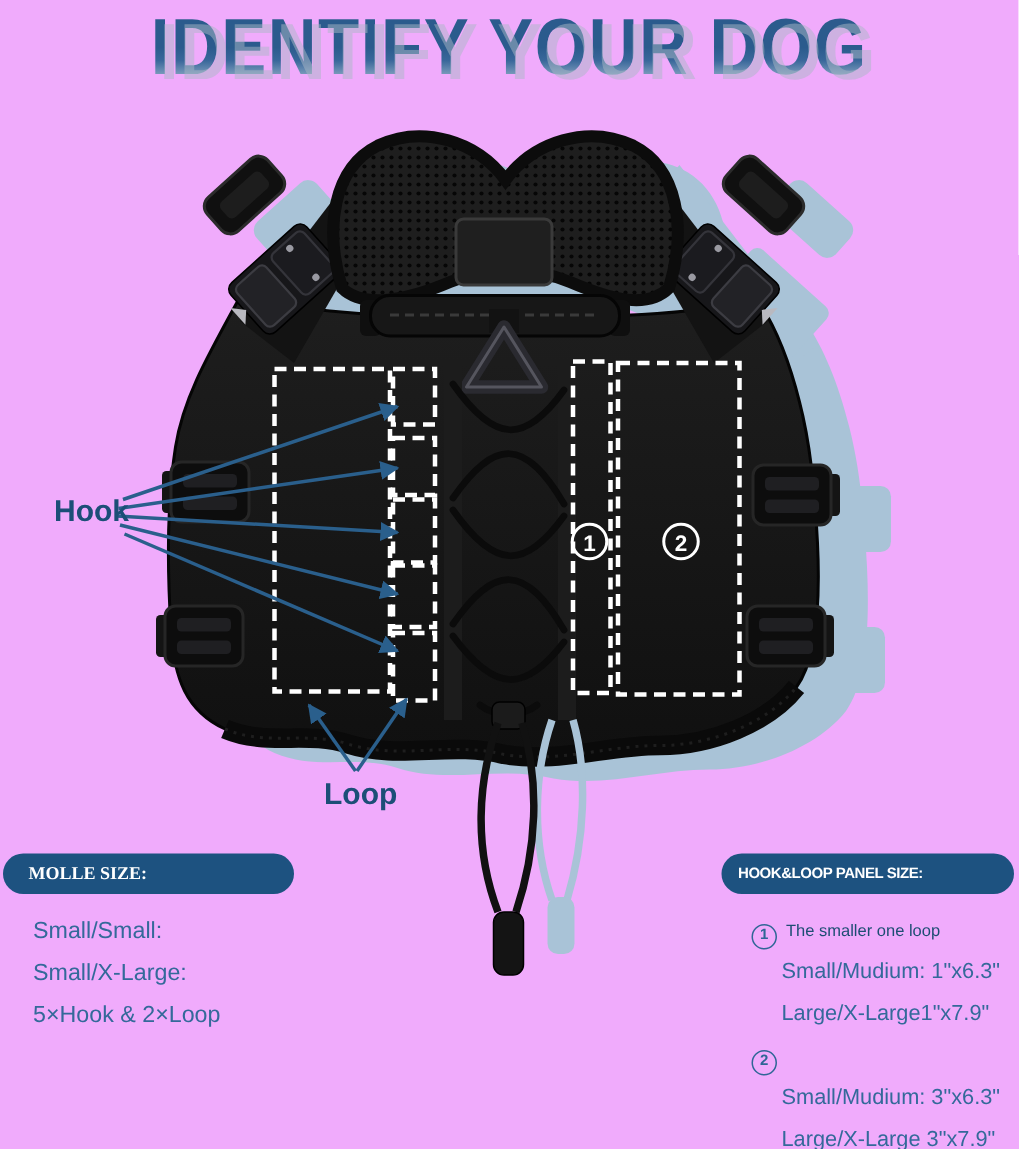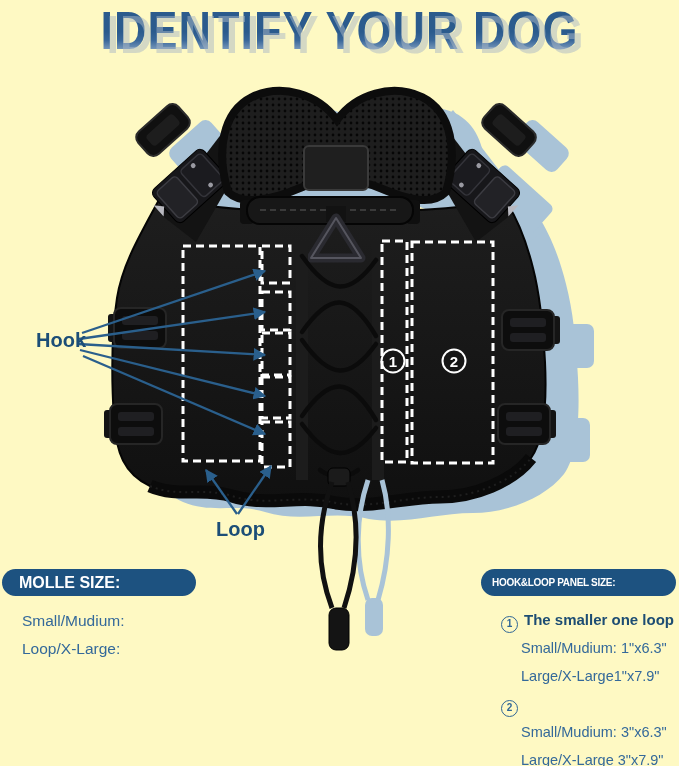--- a/index.html
+++ b/index.html
@@ -1,16 +1,16 @@
 <!DOCTYPE html>
 <html><head>
 <meta charset="utf-8">
 <style>
   html,body{margin:0;padding:0;background:#fff;}
-  .stage{position:relative;width:679px;height:766px;background:#fef9c3;overflow:hidden;
+  .stage{position:relative;width:679px;height:766px;background:#f0abfc;overflow:hidden;
          font-family:"Liberation Sans",sans-serif;}
 
   
   .title{
     position:absolute;top:1px;left:0;width:100%;text-align:center;
     font-weight:700;font-size:45px;letter-spacing:1px;white-space:nowrap;
     transform:scaleY(1.18);transform-origin:50% 0;
     background:linear-gradient(180deg,#2b5b8d 0%,#2b5b8d 50%,#39679a 64%,#7d9cbd 80%,#c6d4e2 93%,#e9eff5 100%);
     -webkit-background-clip:text;background-clip:text;color:transparent;
     text-shadow:6px 3px 0 rgba(170,184,198,0.50);
@@ -18,34 +18,34 @@
 
   
   .vest-svg{position:absolute;left:0;top:0;}
 
   
   .pill{
     box-sizing:border-box;height:27px;border-radius:14px;
     background:#1d5280;color:#ffffff;font-weight:700;line-height:27px;
   }
   .panel-left{position:absolute;left:2px;top:569px;width:300px;}
-  .panel-left .pill{width:194px;font-size:16px;padding-left:17px;}
+  .panel-left .pill{width:194px;font-size:12px;padding-left:17px;font-family:Liberation Serif, serif;}
   .mline{padding-left:20px;font-size:15.5px;color:#34699a;height:28px;line-height:28px;}
   .mline.first{margin-top:11px;}
 
   .panel-right{position:absolute;right:2px;top:569px;width:196px;}
   .panel-right .pill{width:195px;font-size:10px;padding-left:11px;letter-spacing:-0.3px;}
   .hl-item{padding-left:20px;height:28px;line-height:28px;white-space:nowrap;}
   .hl-item.first{margin-top:10px;}
   .hl-marker{
     display:inline-flex;width:15px;height:15px;border:1.5px solid #2f6696;border-radius:50%;
     justify-content:center;align-items:center;font-size:10px;font-weight:700;color:#2f6696;
     margin-right:6px;vertical-align:-2px;
   }
-  .hl-title{font-weight:700;font-size:15px;color:#1d4d73;}
+  .hl-title{font-weight:400;font-size:11px;color:#1d4d73;}
   .hl-sub{padding-left:40px;font-size:14.5px;color:#34699a;height:28px;line-height:28px;white-space:nowrap;}
 </style>
 </head>
 <body>
 
 <div class="stage">
 
   <div class="title">IDENTIFY YOUR DOG</div>
 
   <svg class="vest-svg" width="679" height="766" viewBox="0 0 679 766" xmlns="http://www.w3.org/2000/svg">
@@ -225,22 +225,23 @@
         <line x1="238" y1="514" x2="271" y2="466" marker-end="url(#arr)"></line>
       </g>
 
       <text x="36" y="347" font-family="Liberation Sans, sans-serif" font-size="20" font-weight="bold" fill="#1c4e77">Hook</text>
       <text x="216" y="536" font-family="Liberation Sans, sans-serif" font-size="20" font-weight="bold" fill="#1c4e77">Loop</text>
     </g>
   </svg>
 
   <div class="panel-left">
     <div class="pill">MOLLE SIZE:</div>
-    <div class="mline first">Small/Mudium:</div>
-    <div class="mline">Loop/X-Large:</div>
+    <div class="mline first">Small/Small:</div>
+    <div class="mline">Small/X-Large:</div>
+    <div class="mline">5×Hook &amp; 2×Loop</div>
   </div>
 
   <div class="panel-right">
     <div class="pill">HOOK&amp;LOOP PANEL SIZE:</div>
 
     <div class="hl-item first">
       <span class="hl-marker">
           <span>1</span>
         </span><span class="hl-title">The smaller one loop</span>
     </div>

